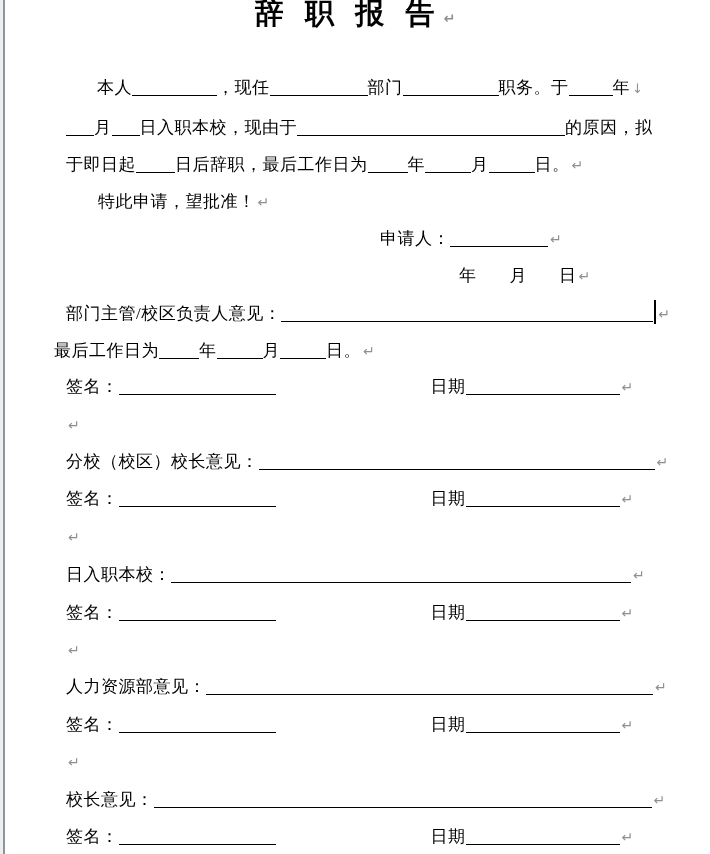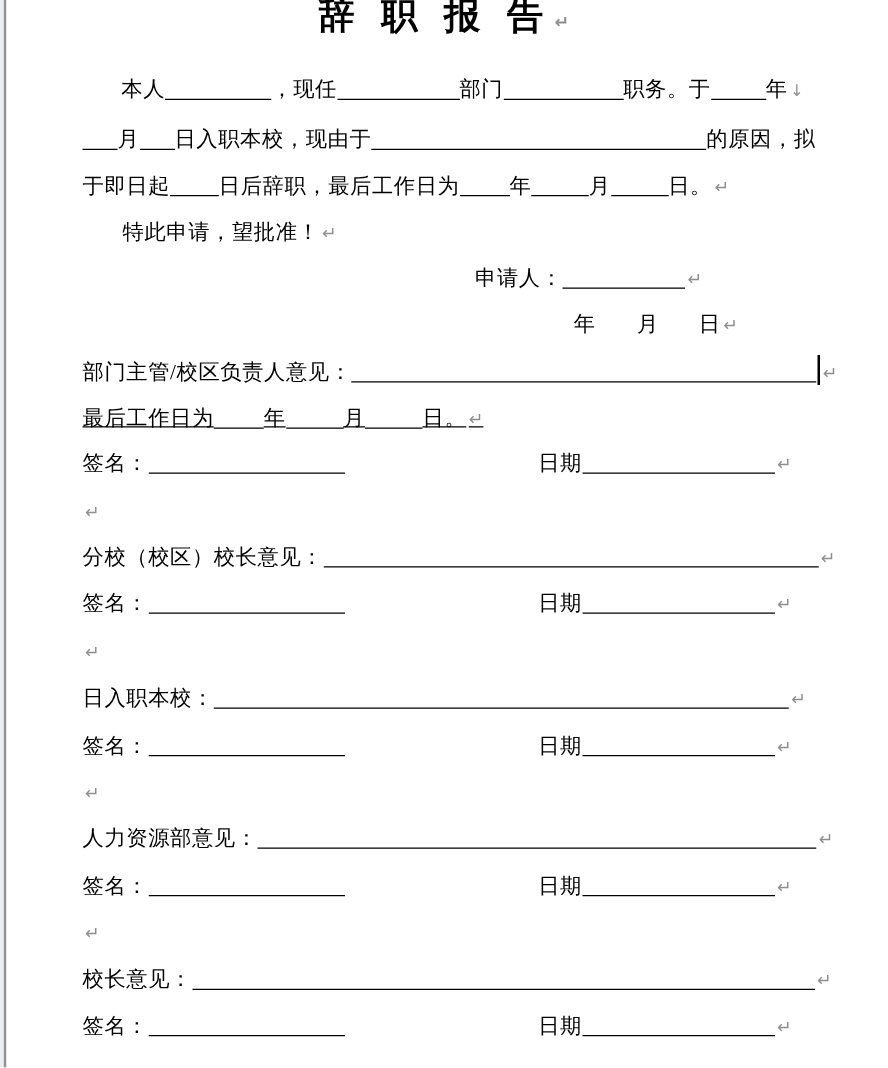--- a/index.html
+++ b/index.html
@@ -25,20 +25,21 @@
     font-size:29px; line-height:36px; font-weight:bold;
     letter-spacing:7px;
     white-space:nowrap;
   }
   .line {
     position:absolute;
     white-space:nowrap;
     font-size:17px;
     line-height:25px;
     height:25px;
+    margin-top:16px;
   }
   .tx { letter-spacing:0.5px; }
   .bl {
     display:inline-block;
     border-bottom:1px solid #000;
     height:18px;
     vertical-align:-3px;
   }
   .sp { display:inline-block; height:1px; }
   .mark {
@@ -66,21 +67,21 @@
 <div class="doc-title"><span>辞 职 报 告</span><span class="mark">↵</span></div>
 
 <div id="doc">
     <div class="line" style="left: 97px; top: 59px;"><span class="tx">本人</span><span class="bl" style="width: 85px;"></span><span class="tx">，现任</span><span class="bl" style="width: 98px;"></span><span class="tx">部门</span><span class="bl" style="width: 96px;"></span><span class="tx">职务。于</span><span class="bl" style="width: 44px;"></span><span class="tx">年</span><span class="mark wrapmark">↓</span></div>
     <div class="line" style="left: 66px; top: 99px;"><span class="bl" style="width: 28px;"></span><span class="tx">月</span><span class="bl" style="width: 28px;"></span><span class="tx">日入职本校，现由于</span><span class="bl" style="width: 268px;"></span><span class="tx">的原因，拟</span></div>
     <div class="line" style="left: 66px; top: 136px;"><span class="tx">于即日起</span><span class="bl" style="width: 39px;"></span><span class="tx">日后辞职，最后工作日为</span><span class="bl" style="width: 40px;"></span><span class="tx">年</span><span class="bl" style="width: 46px;"></span><span class="tx">月</span><span class="bl" style="width: 46px;"></span><span class="tx">日。</span><span class="mark">↵</span></div>
     <div class="line" style="left: 98px; top: 173px;"><span class="tx">特此申请，望批准！</span><span class="mark">↵</span></div>
     <div class="line" style="left: 380px; top: 210px;"><span class="tx">申请人：</span><span class="bl" style="width: 98px;"></span><span class="mark">↵</span></div>
     <div class="line" style="left: 459px; top: 247px;"><span class="tx">年</span><span class="sp" style="width: 33px;"></span><span class="tx">月</span><span class="sp" style="width: 32px;"></span><span class="tx">日</span><span class="mark">↵</span></div>
     <div class="line" style="left: 66px; top: 284px;"><span class="tx">部门主管/校区负责人意见：</span><span class="bl" style="width: 372px;"></span><span class="caret"></span><span class="mark">↵</span></div>
-    <div class="line" style="left: 66px; top: 322px; text-decoration: underline;"><span class="tx">最后工作日为</span><span class="bl" style="width: 40px;"></span><span class="tx">年</span><span class="bl" style="width: 46px;"></span><span class="tx">月</span><span class="bl" style="width: 46px;"></span><span class="tx">日。</span><span class="mark">↵</span></div>
+    <div class="line" style="left: 54px; top: 322px;"><span class="tx">最后工作日为</span><span class="bl" style="width: 40px;"></span><span class="tx">年</span><span class="bl" style="width: 46px;"></span><span class="tx">月</span><span class="bl" style="width: 46px;"></span><span class="tx">日。</span><span class="mark">↵</span></div>
     <div class="line" style="left: 66px; top: 358px;"><span class="tx">签名：</span><span class="bl" style="width: 157px;"></span><span class="sp" style="width: 155px;"></span><span class="tx">日期</span><span class="bl" style="width: 154px;"></span><span class="mark">↵</span></div>
     <div class="line" style="left: 66px; top: 396px;"><span class="mark">↵</span></div>
     <div class="line" style="left: 66px; top: 433px; text-align: center;"><span class="tx">分校（校区）校长意见：</span><span class="bl" style="width: 396px;"></span><span class="mark">↵</span></div>
     <div class="line" style="left: 66px; top: 470px;"><span class="tx">签名：</span><span class="bl" style="width: 157px;"></span><span class="sp" style="width: 155px;"></span><span class="tx">日期</span><span class="bl" style="width: 154px;"></span><span class="mark">↵</span></div>
     <div class="line" style="left: 66px; top: 508px;"><span class="mark">↵</span></div>
     <div class="line" style="left: 66px; top: 546px;"><span class="tx">日入职本校：</span><span class="bl" style="width: 460px;"></span><span class="mark">↵</span></div>
     <div class="line" style="left: 66px; top: 584px;"><span class="tx">签名：</span><span class="bl" style="width: 157px;"></span><span class="sp" style="width: 155px;"></span><span class="tx">日期</span><span class="bl" style="width: 154px;"></span><span class="mark">↵</span></div>
     <div class="line" style="left: 66px; top: 621px;"><span class="mark">↵</span></div>
     <div class="line" style="left: 66px; top: 658px; text-align: center;"><span class="tx">人力资源部意见：</span><span class="bl" style="width: 447px;"></span><span class="mark">↵</span></div>
     <div class="line" style="left: 66px; top: 696px;"><span class="tx">签名：</span><span class="bl" style="width: 157px;"></span><span class="sp" style="width: 155px;"></span><span class="tx">日期</span><span class="bl" style="width: 154px;"></span><span class="mark">↵</span></div>

